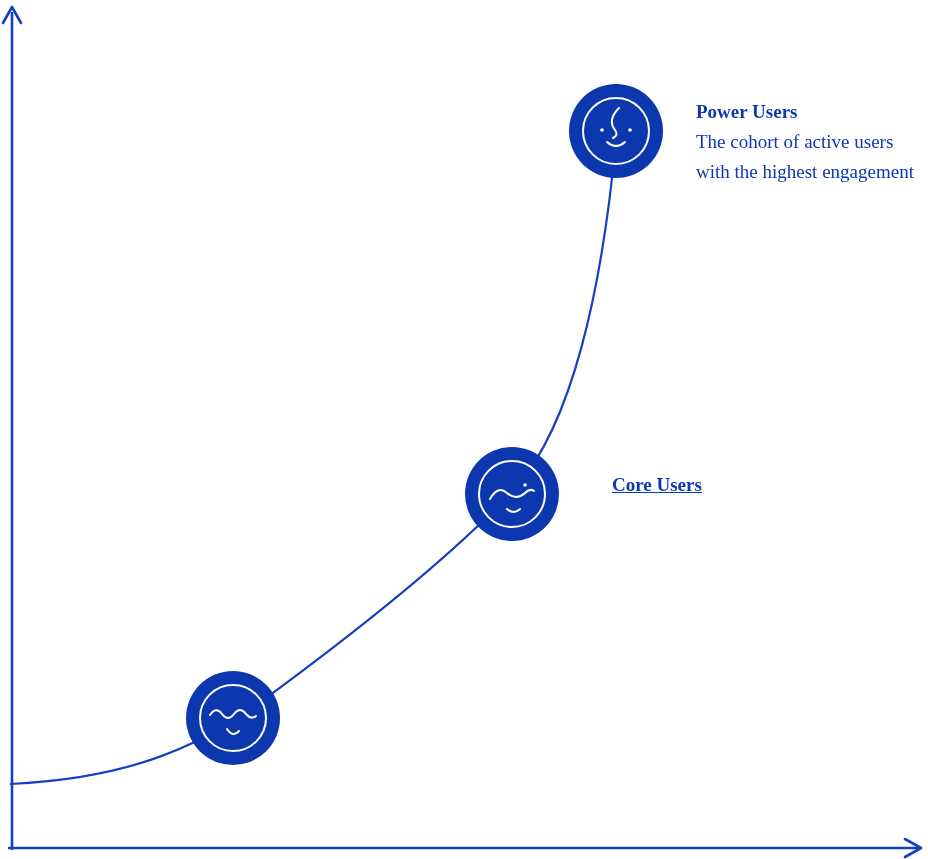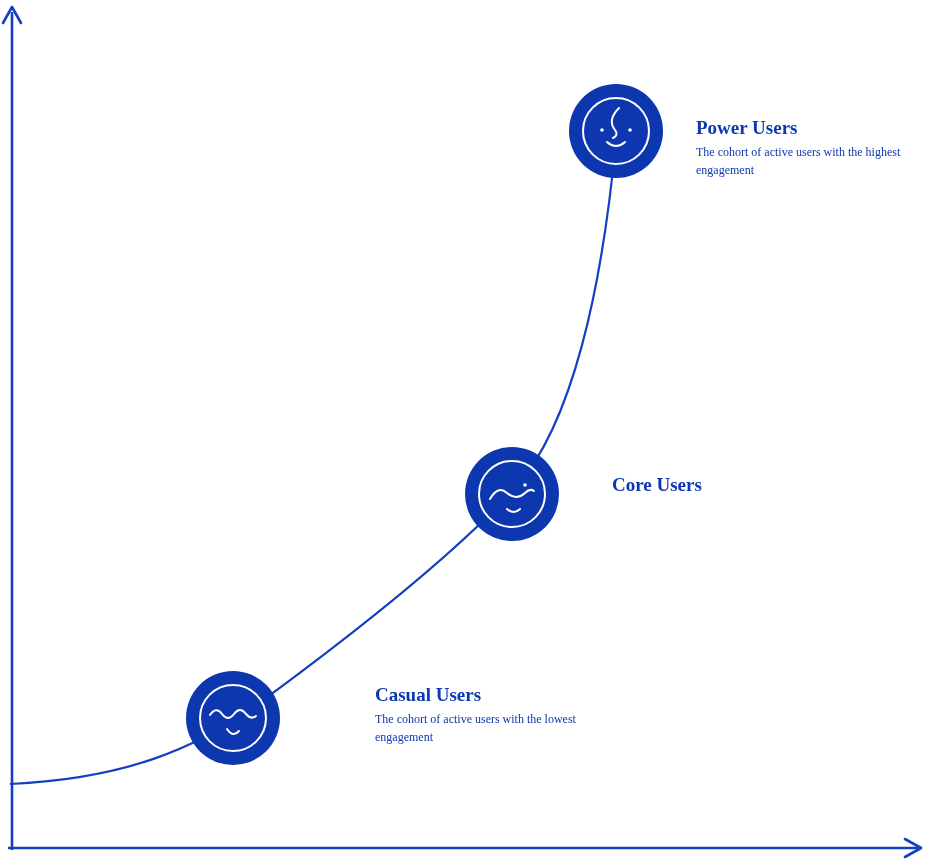--- a/index.html
+++ b/index.html
@@ -34,25 +34,25 @@
   .cohort-text {
     position: absolute;
     color: #0d38b2;
   }
   .cohort-text .cohort-title {
     font-weight: bold;
     font-size: 19px;
     line-height: 1.5;
   }
   .cohort-text .cohort-desc {
-    font-size: 12px;
+    font-size: 19px;
     line-height: 1.58;
   }
-  .text-power  { left: 696px; top: 114px; width: 218px; }
-  .text-core   { left: 612px; top: 471px; width: 205px; }
+  .text-power  { left: 696px; top: 98px; width: 218px; }
+  .text-core   { left: 612px; top: 471px; width: 205px; text-decoration: underline; }
   .text-casual { left: 375px; top: 681px; width: 208px; }
 </style>
 </head>
 <body>
 
 <div class="canvas">
 
   <svg class="axes-layer" viewBox="0 0 928 859" fill="none">
 
     <line x1="12" y1="850" x2="12" y2="12" stroke="#1240c0" stroke-width="2.6"></line>
@@ -101,18 +101,14 @@
 
   <div class="cohort-text text-power">
     <div class="cohort-title">Power Users</div>
     <div class="cohort-desc">The cohort of active users with the highest engagement</div>
   </div>
 
   <div class="cohort-text text-core">
     <div class="cohort-title">Core Users</div>
   </div>
 
-  <div class="cohort-text text-casual">
-    <div class="cohort-title">Casual Users</div>
-    <div class="cohort-desc">The cohort of active users with the lowest engagement</div>
-  </div>
 
 </div>
 
 </body></html>

